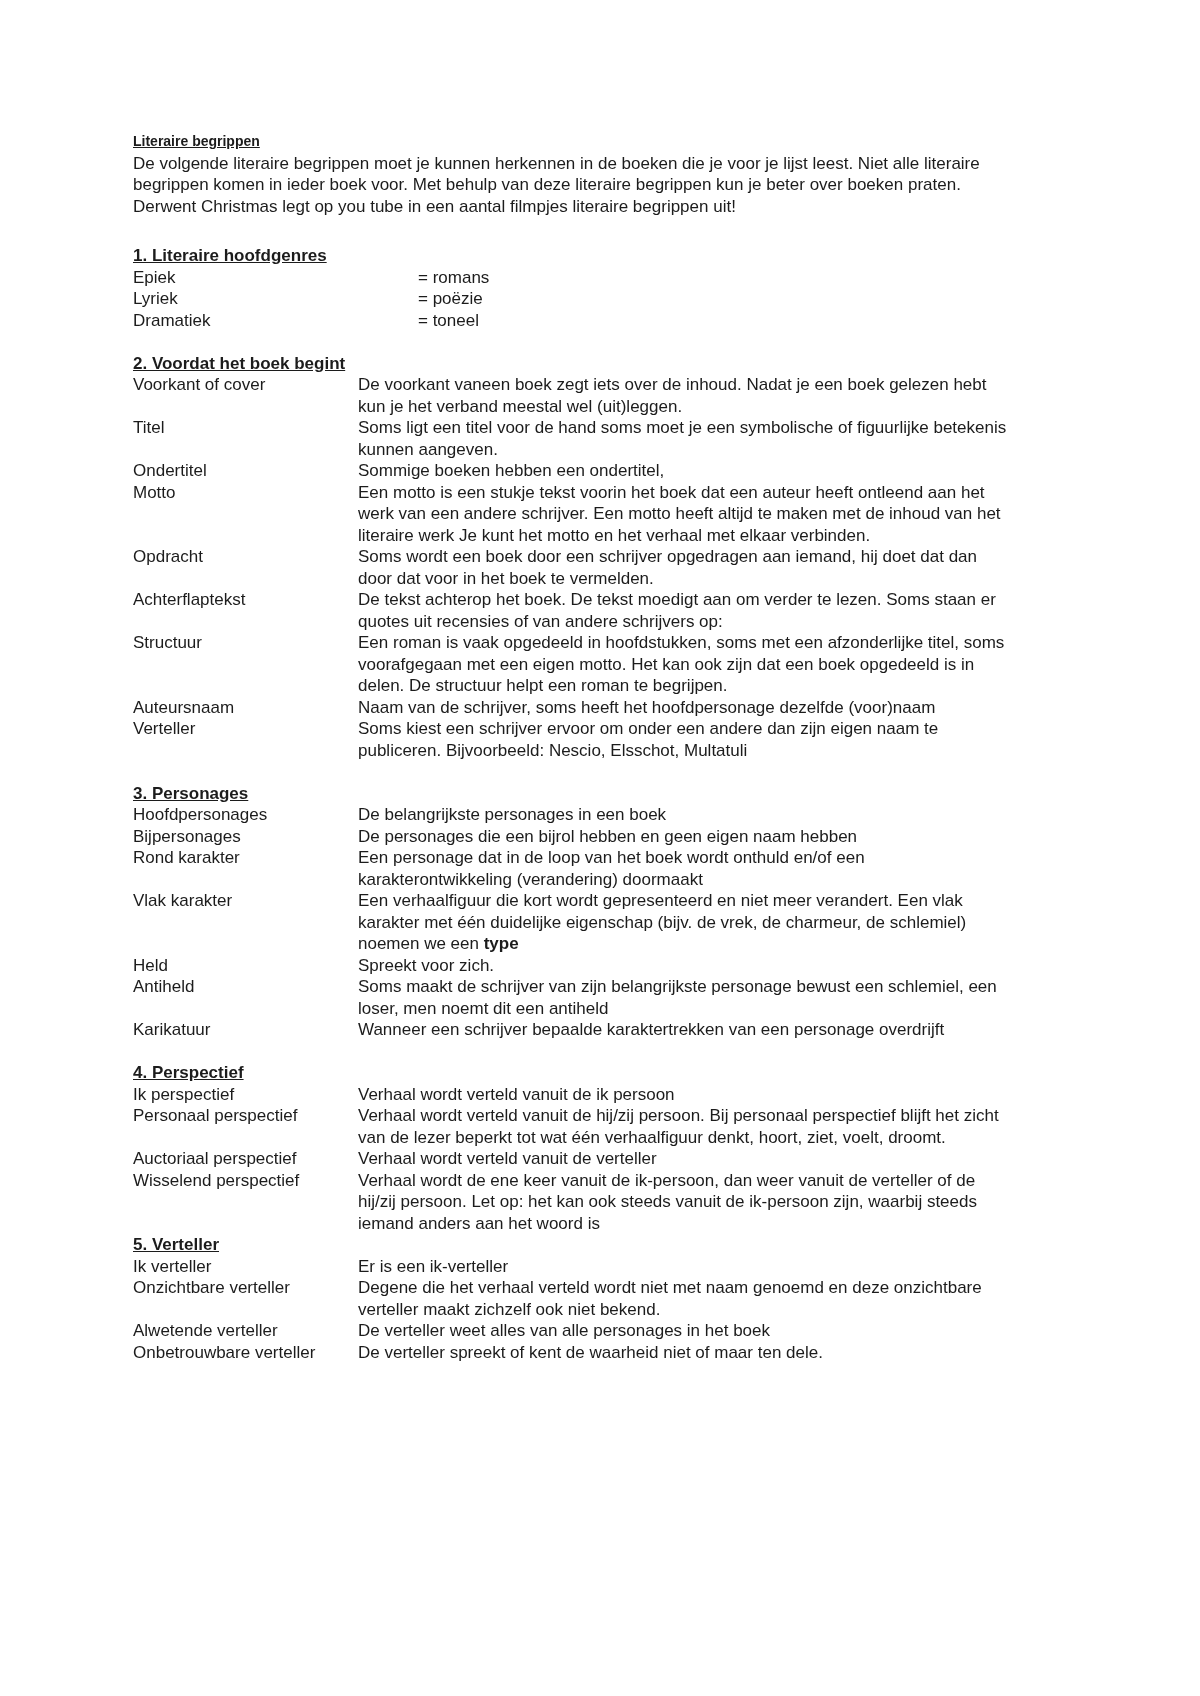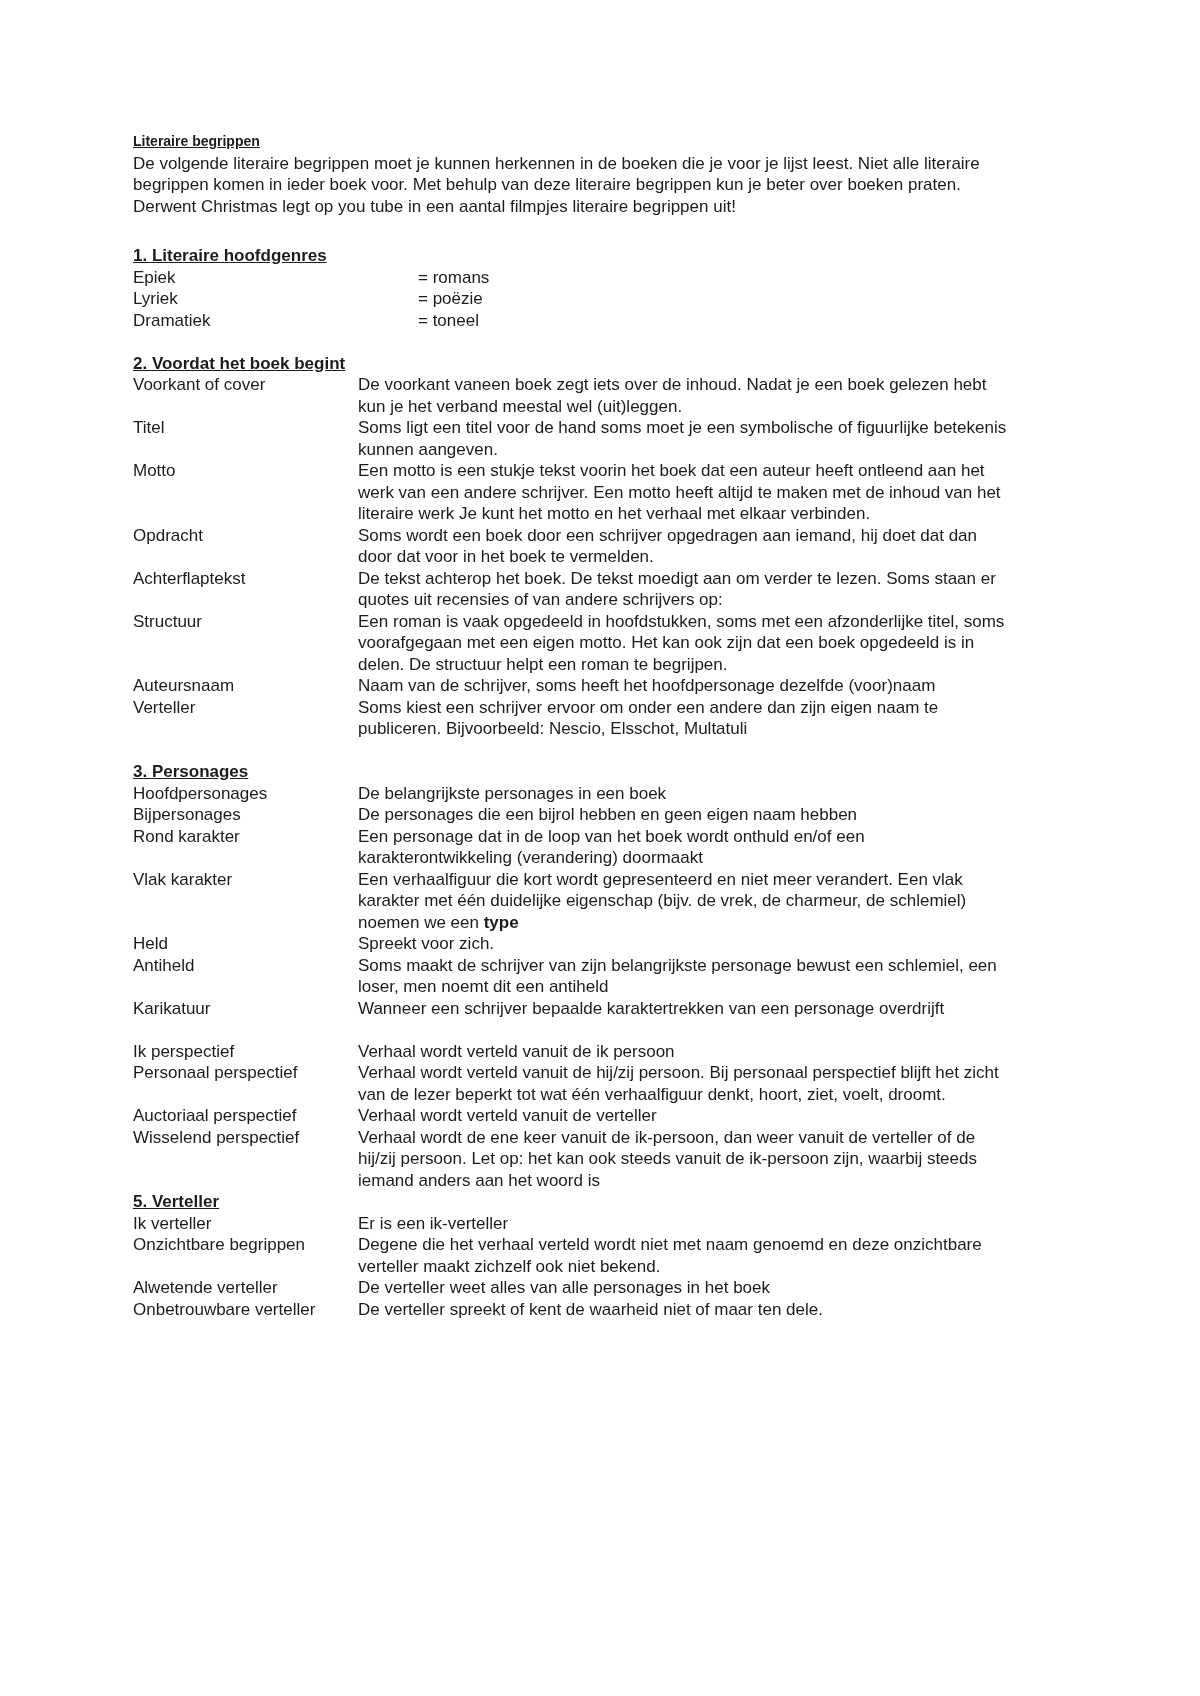--- a/index.html
+++ b/index.html
@@ -99,20 +99,24 @@
   <div class="row">
     <div class="term">Voorkant of cover</div>
     <div class="definition">De voorkant vaneen boek zegt iets over de inhoud. Nadat je een boek gelezen hebt kun je het verband meestal wel (uit)leggen.</div>
   </div>
 
   <div class="row">
     <div class="term">Titel</div>
     <div class="definition">Soms ligt een titel voor de hand soms moet je een symbolische of figuurlijke betekenis kunnen aangeven.</div>
   </div>
 
+  <div class="row">
+    <div class="term">Ondertitel</div>
+    <div class="definition">Sommige boeken hebben een ondertitel,</div>
+  </div>
 
   <div class="row">
     <div class="term">Motto</div>
     <div class="definition">Een motto is een stukje tekst voorin het boek dat een auteur heeft ontleend aan het werk van een andere schrijver. Een motto heeft altijd te maken met de inhoud van het literaire werk  Je kunt het motto en het verhaal met elkaar verbinden.</div>
   </div>
 
   <div class="row">
     <div class="term">Opdracht</div>
     <div class="definition">Soms wordt een boek door een schrijver opgedragen aan iemand, hij doet dat dan door dat voor in het boek te vermelden.</div>
   </div>
@@ -173,20 +177,21 @@
   </div>
 
   <div class="row">
     <div class="term">Karikatuur</div>
     <div class="definition">Wanneer een schrijver bepaalde karaktertrekken van een personage overdrijft</div>
   </div>
 </div>
   </div>
 
   <div class="section">
+    <p class="section-heading">4. Perspectief</p>
     <div class="rows">
   <div class="row">
     <div class="term">Ik perspectief</div>
     <div class="definition">Verhaal wordt verteld vanuit de ik persoon</div>
   </div>
 
   <div class="row">
     <div class="term">Personaal perspectief</div>
     <div class="definition">Verhaal  wordt verteld vanuit de hij/zij persoon. Bij personaal perspectief blijft het zicht van de lezer beperkt tot wat één verhaalfiguur denkt, hoort, ziet, voelt, droomt.</div>
   </div>
@@ -205,21 +210,21 @@
 
   <div class="section no-gap">
     <p class="section-heading">5. Verteller</p>
     <div class="rows">
   <div class="row">
     <div class="term">Ik verteller</div>
     <div class="definition">Er is een ik-verteller</div>
   </div>
 
   <div class="row">
-    <div class="term">Onzichtbare begrippen</div>
+    <div class="term">Onzichtbare verteller</div>
     <div class="definition">Degene die het verhaal verteld wordt niet met naam genoemd en deze onzichtbare verteller maakt zichzelf ook niet bekend.</div>
   </div>
 
   <div class="row">
     <div class="term">Alwetende verteller</div>
     <div class="definition">De verteller weet alles van alle personages in het boek</div>
   </div>
 
   <div class="row">
     <div class="term">Onbetrouwbare verteller</div>

